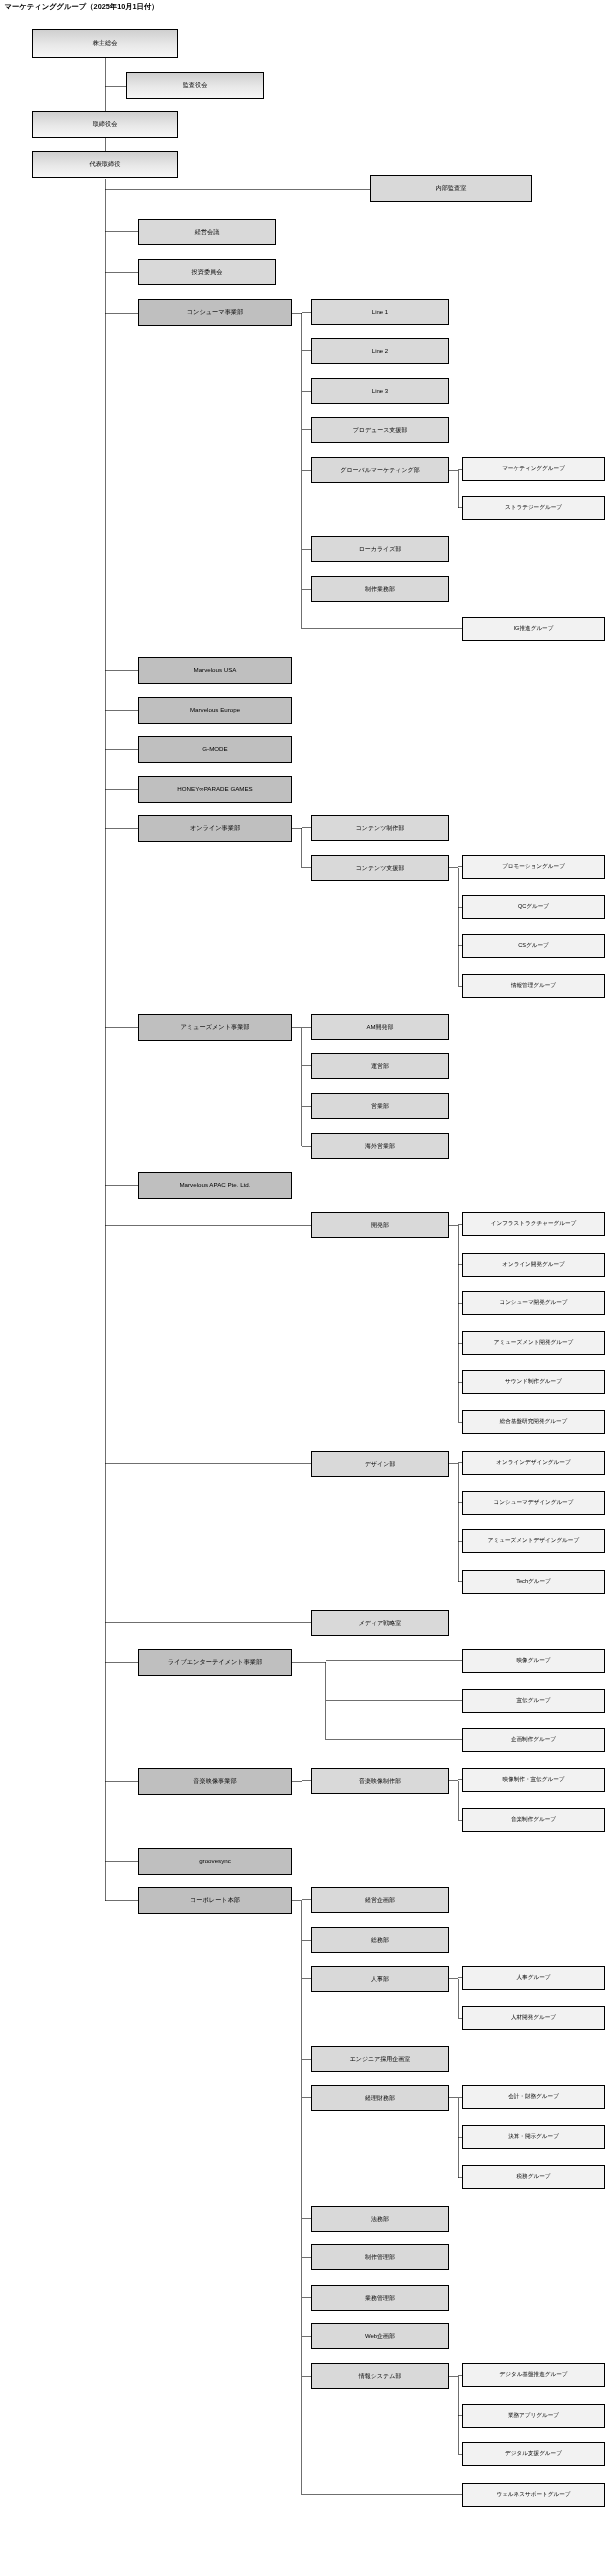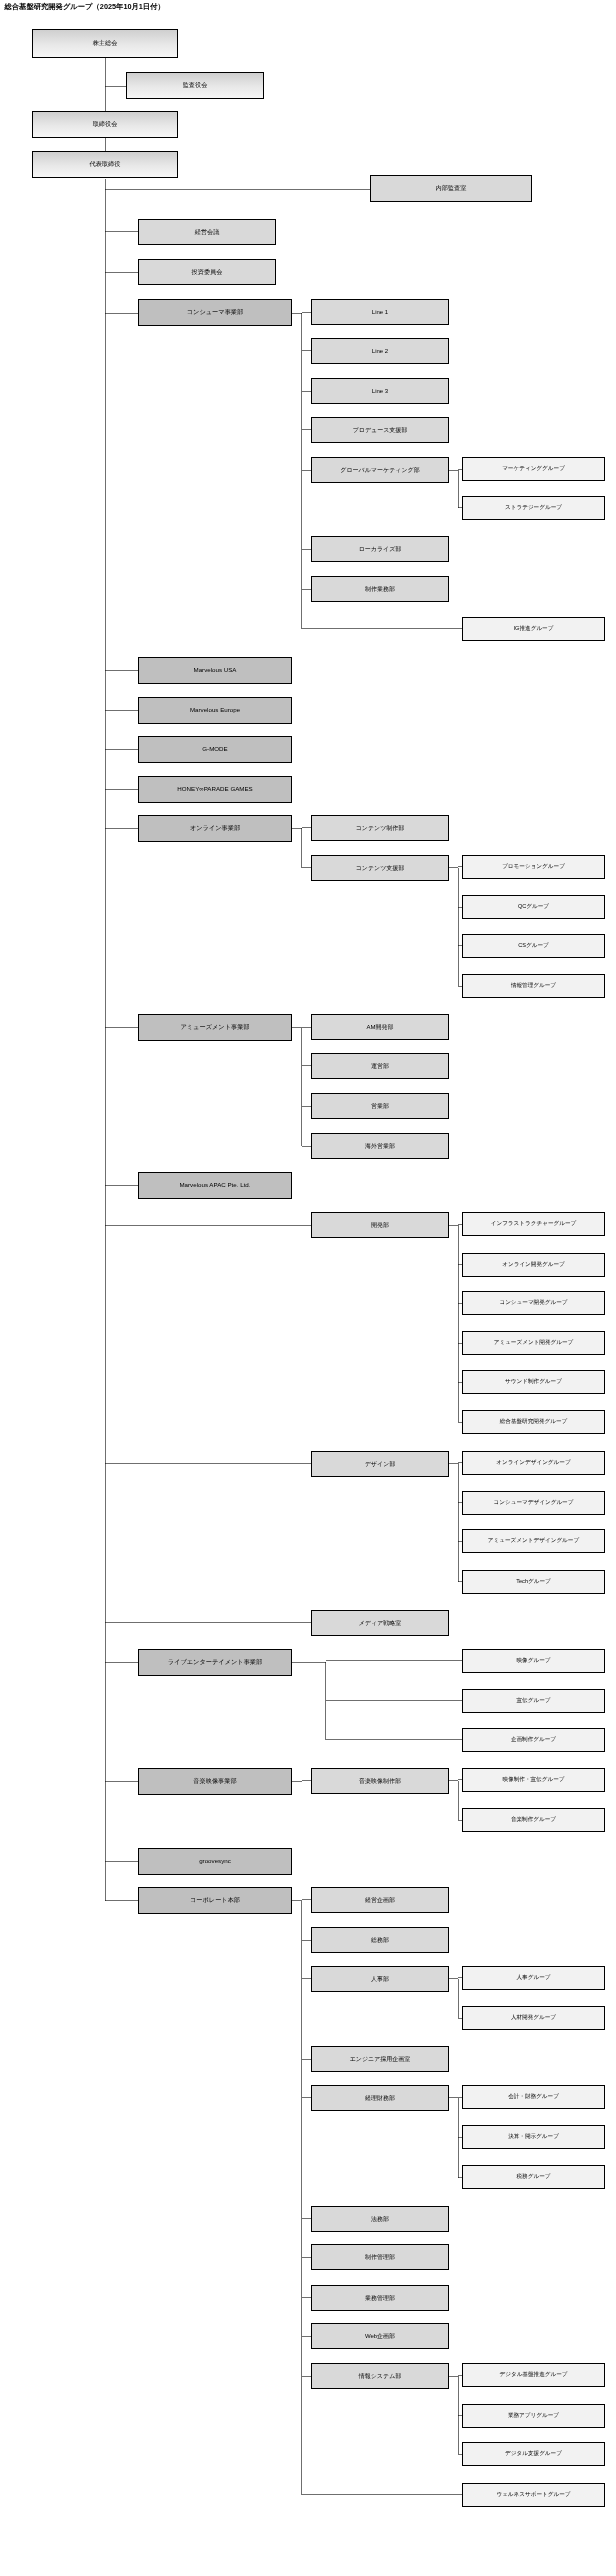--- a/index.html
+++ b/index.html
@@ -66,21 +66,21 @@
   .lvl-group{
     background:#f2f2f2;
     font-size:3.7px;
   }
 </style>
 </head>
 <body>
 
 <div id="page">
 
-  <div id="chart-title">総合基盤研究開発グループ（2025年10月1日付）</div>
+  <div id="chart-title">マーケティンググループ（2025年10月1日付）</div>
 
   <svg id="lines" viewBox="0 0 1094 4574" preserveAspectRatio="none" aria-hidden="true">
       <line x1="187.1315789473684" y1="102.915" x2="187.1315789473684" y2="197.25375" stroke="#000" stroke-width="1" shape-rendering="crispEdges"></line>
       <line x1="187.1315789473684" y1="152.943125" x2="224.5578947368421" y2="152.943125" stroke="#000" stroke-width="1" shape-rendering="crispEdges"></line>
       <line x1="187.1315789473684" y1="245.8525" x2="187.1315789473684" y2="268.7225" stroke="#000" stroke-width="1" shape-rendering="crispEdges"></line>
       <line x1="187.1315789473684" y1="317.32125" x2="187.1315789473684" y2="3374.754375" stroke="#000" stroke-width="1" shape-rendering="crispEdges"></line>
       <line x1="187.1315789473684" y1="335.903125" x2="656.4" y2="335.903125" stroke="#000" stroke-width="1" shape-rendering="crispEdges"></line>
       <line x1="187.1315789473684" y1="411.66" x2="244.71052631578945" y2="411.66" stroke="#000" stroke-width="1" shape-rendering="crispEdges"></line>
       <line x1="187.1315789473684" y1="483.12875" x2="244.71052631578945" y2="483.12875" stroke="#000" stroke-width="1" shape-rendering="crispEdges"></line>
       <line x1="187.1315789473684" y1="556.0268750000001" x2="244.71052631578945" y2="556.0268750000001" stroke="#000" stroke-width="1" shape-rendering="crispEdges"></line>

